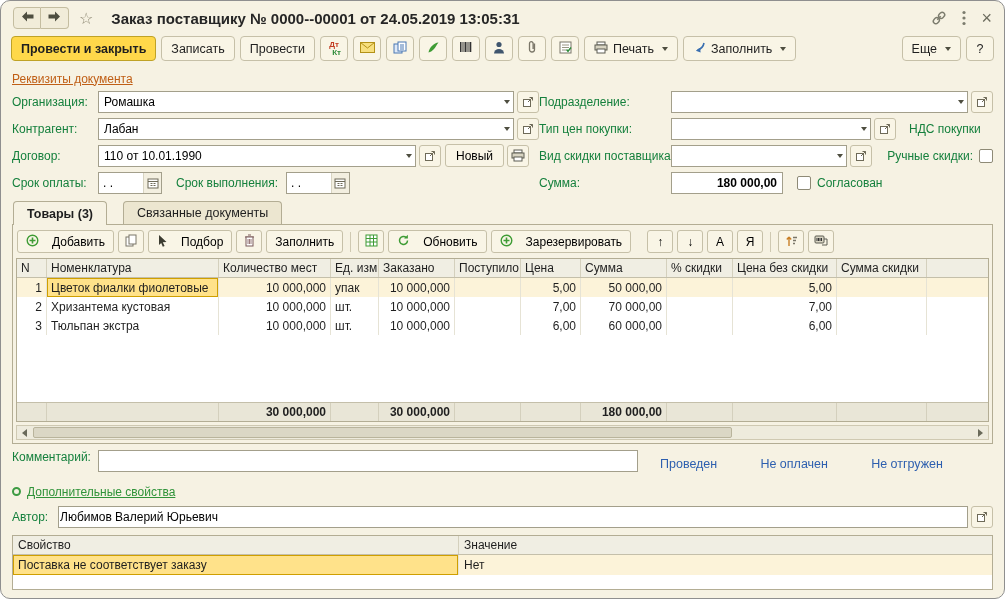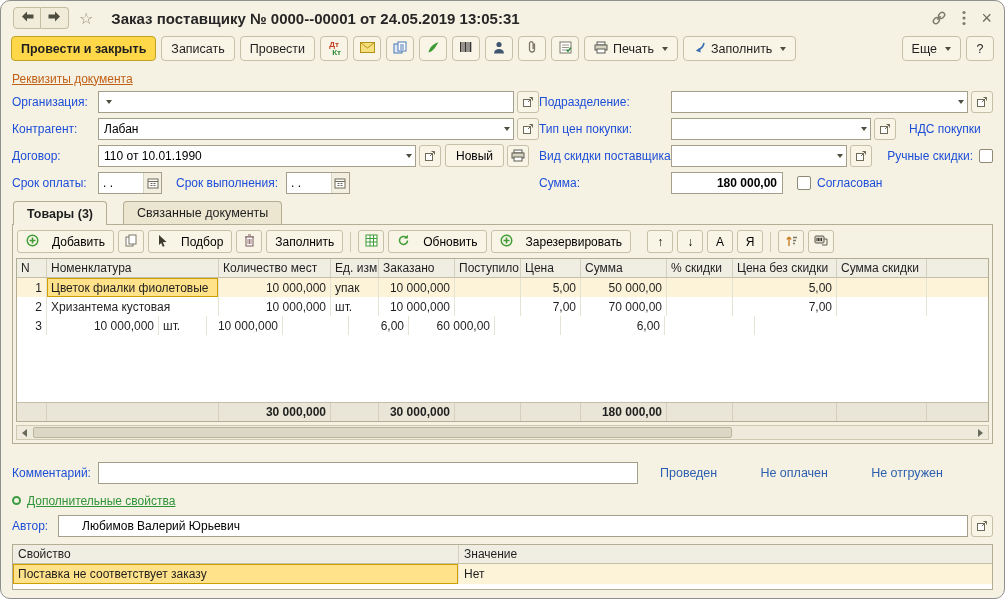--- a/index.html
+++ b/index.html
@@ -30,21 +30,21 @@
 .dtkt .kt{color:#2e8b3a;margin-left:5px}
 .push{margin-left:auto}
 
 
 .form{flex:1;display:flex;flex-direction:column;padding:2px 11px 8px;min-height:0}
 .linkrow{height:19px;display:flex;align-items:center}
 a.doclink{color:#c05f16;font-size:12px;text-decoration:underline;cursor:pointer}
 .frow{display:flex;align-items:center;height:27px}
 .fleft{display:flex;align-items:center;width:527px;flex:none}
 .fright{display:flex;align-items:center;flex:1}
-.lbl{font-size:12px;color:#1d4ed8;white-space:nowrap}
+.lbl{font-size:12px;color:#15803d;white-space:nowrap}
 .l1{width:86px;flex:none}
 .r1{width:132px;flex:none}
 .combo{display:flex;align-items:center;height:22px;background:#fff;border:1px solid #a39f8b;flex:1;min-width:0}
 .combo input{flex:1;min-width:0;border:none;outline:none;height:100%;padding:0 5px;font:inherit;background:transparent}
 .dd{width:16px;height:100%;flex:none;display:flex;align-items:center;justify-content:center;cursor:pointer}
 .sqbtn{width:22px;height:22px;flex:none;margin-left:3px;display:flex;align-items:center;justify-content:center;background:#f9f5e6;border:1px solid #c6c0a8;border-radius:3px;cursor:pointer}
 .w318{flex:0 0 318px}
 .w200{flex:0 0 200px}
 .w176{flex:0 0 176px}
 .datefld{display:flex;align-items:center;width:64px;height:22px;background:#fff;border:1px solid #a39f8b;flex:none}
@@ -80,30 +80,30 @@
 .c4{width:76px;flex:none}.c5{width:66px;flex:none}.c6{width:60px;flex:none}.c7{width:86px;flex:none}
 .c8{width:66px;flex:none}.c9{width:104px;flex:none}.c10{width:90px;flex:none}.cfill{flex:1;border-right:none !important}
 .hscroll{height:15px;margin-top:3px;display:flex;align-items:center;background:#eeebdd;border:1px solid #cfc9b2}
 .harrow{width:15px;height:100%;flex:none;display:flex;align-items:center;justify-content:center;cursor:pointer}
 .tri-l{width:0;height:0;border-top:4px solid transparent;border-bottom:4px solid transparent;border-right:5px solid #6a6a5a}
 .tri-r{width:0;height:0;border-top:4px solid transparent;border-bottom:4px solid transparent;border-left:5px solid #6a6a5a}
 .hthumb{height:11px;width:72%;flex:none;background:#dbd7c5;border:1px solid #b9b49c;border-radius:2px;margin-left:1px;cursor:grab}
 .hspace{flex:1}
 
 
-.comment-row{display:flex;align-items:center;height:27px;margin-top:15px}
+.comment-row{display:flex;height:27px;margin-top:6px}
 .cinput{width:540px;height:22px;border:1px solid #a39f8b;background:#fff;padding:0 5px;font:inherit}
 .statuses{flex:1;display:flex;justify-content:space-between;align-items:center;padding:0 50px 0 22px}
 .status{color:#2d5faf;font-size:12.5px;cursor:pointer;white-space:nowrap}
 .greenlink-row{height:21px;display:flex;align-items:center;gap:6px;margin-top:4px}
 .gcircle{width:9px;height:9px;border:2px solid #3d9b43;border-radius:50%;flex:none}
 a.greenlink{color:#2f9339;text-decoration:underline;font-size:12px;cursor:pointer}
 .author-row{display:flex;align-items:center;height:26px;margin-top:2px}
 .author-row .lbl{width:46px;flex:none}
-.ainput{flex:1;height:22px;border:1px solid #a39f8b;background:#fff;padding:0 23px;font:inherit}
+.ainput{flex:1;height:22px;border:1px solid #a39f8b;background:#fff;padding:0 1px;font:inherit}
 .props{flex:1;border:1px solid #b3ad94;background:#fff;margin-top:5px;display:flex;flex-direction:column;min-height:40px;overflow:hidden}
 .p-head{display:flex;height:19px;background:#f0eee3;border-bottom:1px solid #c4bfaa;flex:none}
 .p-head .pc{display:flex;align-items:center;padding:0 5px;border-right:1px solid #d4d0bd;font-size:12px}
 .p-row{display:flex;height:20px;background:#fcf3d9;flex:none}
 .p-row .pc{display:flex;align-items:center;padding:0 5px;font-size:12px;border-right:1px solid #e6e3d5}
 .pprop{width:446px;flex:none}
 .pval{flex:1;border-right:none !important}
 .p-row .pprop{background:#ffe28a;box-shadow:inset 0 0 0 1px #cf9f00}
 </style>
 </head>
@@ -233,20 +233,21 @@
   <div class="form">
 
     <div class="linkrow">
       <a class="doclink">Реквизиты документа</a>
     </div>
 
     <div class="frow">
       <div class="fleft">
         <span class="lbl l1">Организация:</span>
         <div class="combo">
+          <input value="Ромашка" style="">
           <span class="dd">
               <span class="caret"></span>
             </span>
         </div>
         <span class="sqbtn">
             <svg width="12" height="12">
               <rect x="1.5" y="3.5" width="7" height="7" fill="#fff" stroke="#6e6a58"></rect>
               <path d="M6 6 L10.5 1.5 M7.5 1.5 h3 v3" fill="none" stroke="#6e6a58"></path>
             </svg>
           </span>
@@ -492,20 +493,21 @@
             <div class="gc c5 num"></div>
             <div class="gc c6 num">7,00</div>
             <div class="gc c7 num">70 000,00</div>
             <div class="gc c8 num"></div>
             <div class="gc c9 num">7,00</div>
             <div class="gc c10 num"></div>
             <div class="gc cfill"></div>
           </div>
           <div class="g-row">
             <div class="gc c0 num">3</div>
+            <div class="gc c1">Тюльпан экстра</div>
             <div class="gc c2 num">10 000,000</div>
             <div class="gc c3">шт.</div>
             <div class="gc c4 num">10 000,000</div>
             <div class="gc c5 num"></div>
             <div class="gc c6 num">6,00</div>
             <div class="gc c7 num">60 000,00</div>
             <div class="gc c8 num"></div>
             <div class="gc c9 num">6,00</div>
             <div class="gc c10 num"></div>
             <div class="gc cfill"></div>

